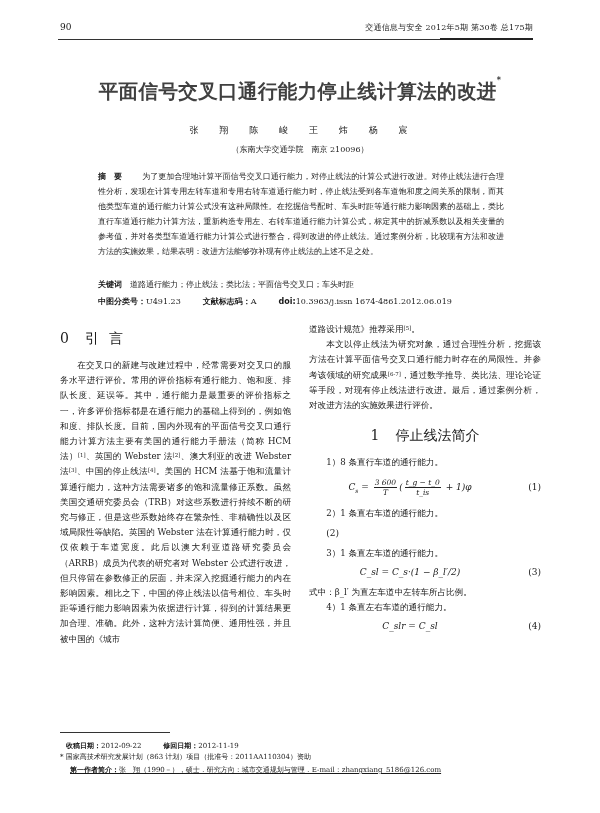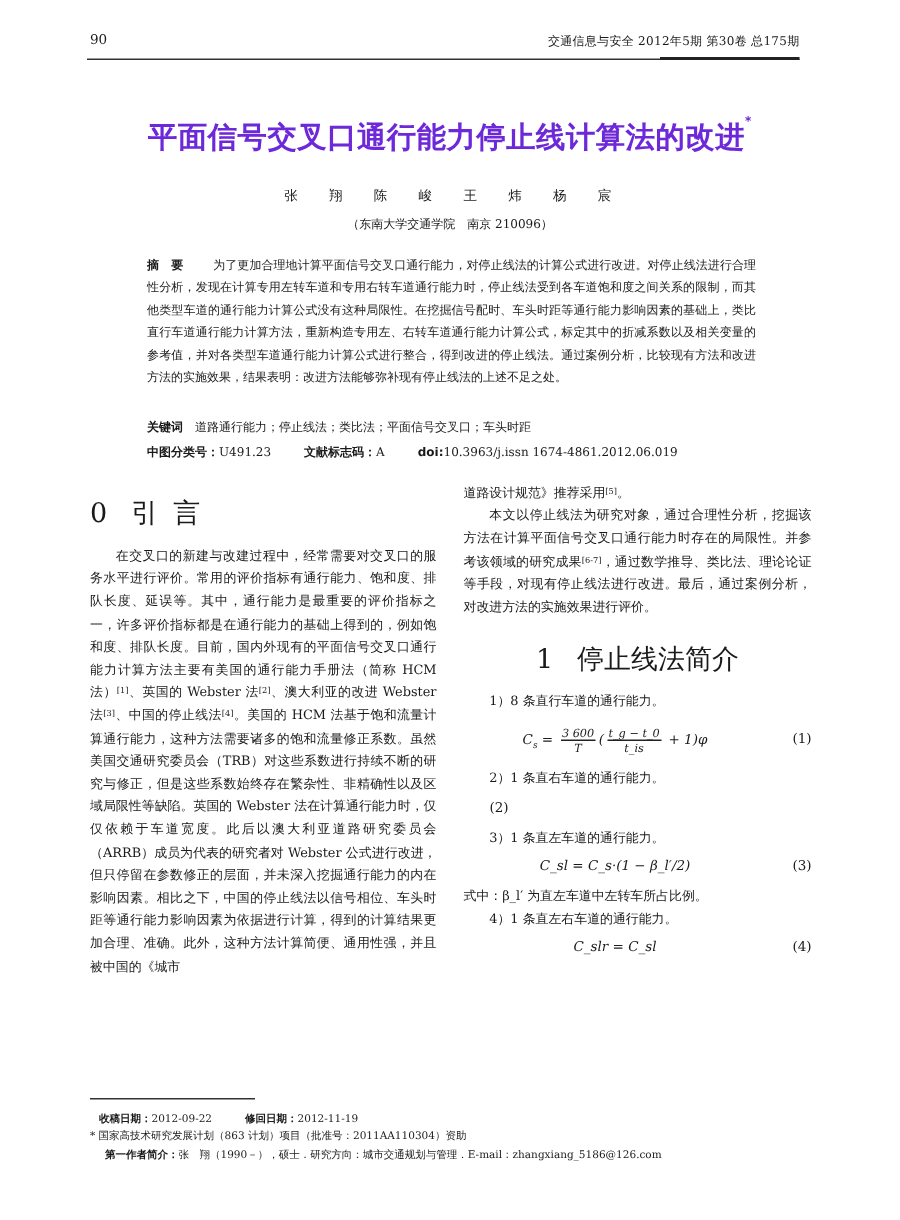--- a/index.html
+++ b/index.html
@@ -4,56 +4,56 @@
 <style>
   html, body { margin: 0; padding: 0; background: #ffffff; }
   body { width: 600px; height: 813px; position: relative; overflow: hidden;
          font-family: "DejaVu Serif", "Liberation Serif", serif; color: #1a1a1a; }
   .hdr-page { position: absolute; left: 60px; top: 22px; font-size: 9px; }
   .hdr-journal { position: absolute; right: 67px; top: 22px; font-size: 8px; letter-spacing: 0.2px; }
   .hdr-rule { position: absolute; left: 58px; right: 67px; top: 39px; height: 1px; background: #333; }
   .hdr-rule-thick { position: absolute; left: 440px; right: 67px; top: 38px; height: 2px; background: #222; }
   .title { position: absolute; left: 0; right: 0; top: 78px; text-align: center;
            font-family: "DejaVu Sans", "Liberation Sans", sans-serif; font-weight: bold;
-           font-size: 19.5px; letter-spacing: 0.4px; color: #6d28d9; }
+           font-size: 19.5px; letter-spacing: 0.4px; color: #404040; }
   .title sup { font-size: 8px; vertical-align: top; position: relative; top: -2px; }
   .authors { position: absolute; left: 0; right: 0; top: 124px; text-align: center;
              font-size: 9px; word-spacing: 12px; letter-spacing: 3px; }
   .affil { position: absolute; left: 0; right: 0; top: 144px; text-align: center; font-size: 8px; }
   .abstract { position: absolute; left: 98px; width: 406px; top: 169px; font-size: 8px;
               line-height: 15.1px; text-align: justify; }
   .abstract .lbl { font-family: "DejaVu Sans", sans-serif; font-weight: bold; margin-right: 20px; }
   .kw { position: absolute; left: 98px; width: 406px; top: 279px; font-size: 8px; }
   .kw .lbl { font-family: "DejaVu Sans", sans-serif; font-weight: bold; margin-right: 8px; }
   .cls { position: absolute; left: 98px; width: 406px; top: 296px; font-size: 8px; }
   .cls .lbl { font-family: "DejaVu Sans", sans-serif; font-weight: bold; }
   .cls .gap { display: inline-block; width: 22px; }
   .col-left { position: absolute; left: 60px; width: 231px; top: 330px; }
   .col-right { position: absolute; left: 309px; width: 232px; top: 322px; }
-  .sec-head { font-size: 18px; margin: 0 0 10px 0; font-family: "DejaVu Serif", serif; }
+  .sec-head { font-size: 14px; margin: 0 0 10px 0; font-family: "DejaVu Serif", serif; }
   .sec-head .num { margin-right: 16px; }
   .sec-head .label { letter-spacing: 10px; }
   .para { font-size: 8.6px; line-height: 15.2px; text-align: justify; margin: 0; }
   .indent { text-indent: 2em; }
   .ref { font-size: 5.5px; vertical-align: top; position: relative; top: -1px; }
   .eq { font-size: 9px; display: flex; align-items: center; margin: 2px 0 4px 0; height: 18px; }
   .eq .body { flex: 1; text-align: center; font-style: italic; }
   .eq .no { width: 30px; text-align: right; }
   .frac { display: inline-flex; flex-direction: column; align-items: center; vertical-align: middle;
           font-size: 7.5px; line-height: 9px; margin: 0 2px; }
   .frac .n { border-bottom: 0.8px solid #222; padding: 0 1px; }
   .eq1 { height: 30px; }
   .sub { font-size: 6px; vertical-align: sub; font-style: italic; }
   .sec1 { margin-top: 14px; text-align: center; }
   .item { font-size: 8.6px; line-height: 15.2px; padding-left: 2em; margin: 0; }
   .fn-rule { position: absolute; left: 60px; width: 110px; top: 732px; height: 1px; background: #333; }
   .fn { position: absolute; left: 66px; font-size: 7px; }
   .fn1 { top: 741px; }
   .fn2 { top: 752px; left: 60px; }
-  .fn3 { top: 765px; left: 70px; }
+  .fn3 { top: 765px; left: 70px; text-decoration: underline; }
   .fn .lbl { font-family: "DejaVu Sans", sans-serif; font-weight: bold; }
   .fn .gap { display: inline-block; width: 22px; }
 </style>
 </head>
 <body>
 
 <div>
   <span class="hdr-page">90</span>
   <span class="hdr-journal">交通信息与安全  2012年5期  第30卷  总175期</span>
   <div class="hdr-rule"></div>

